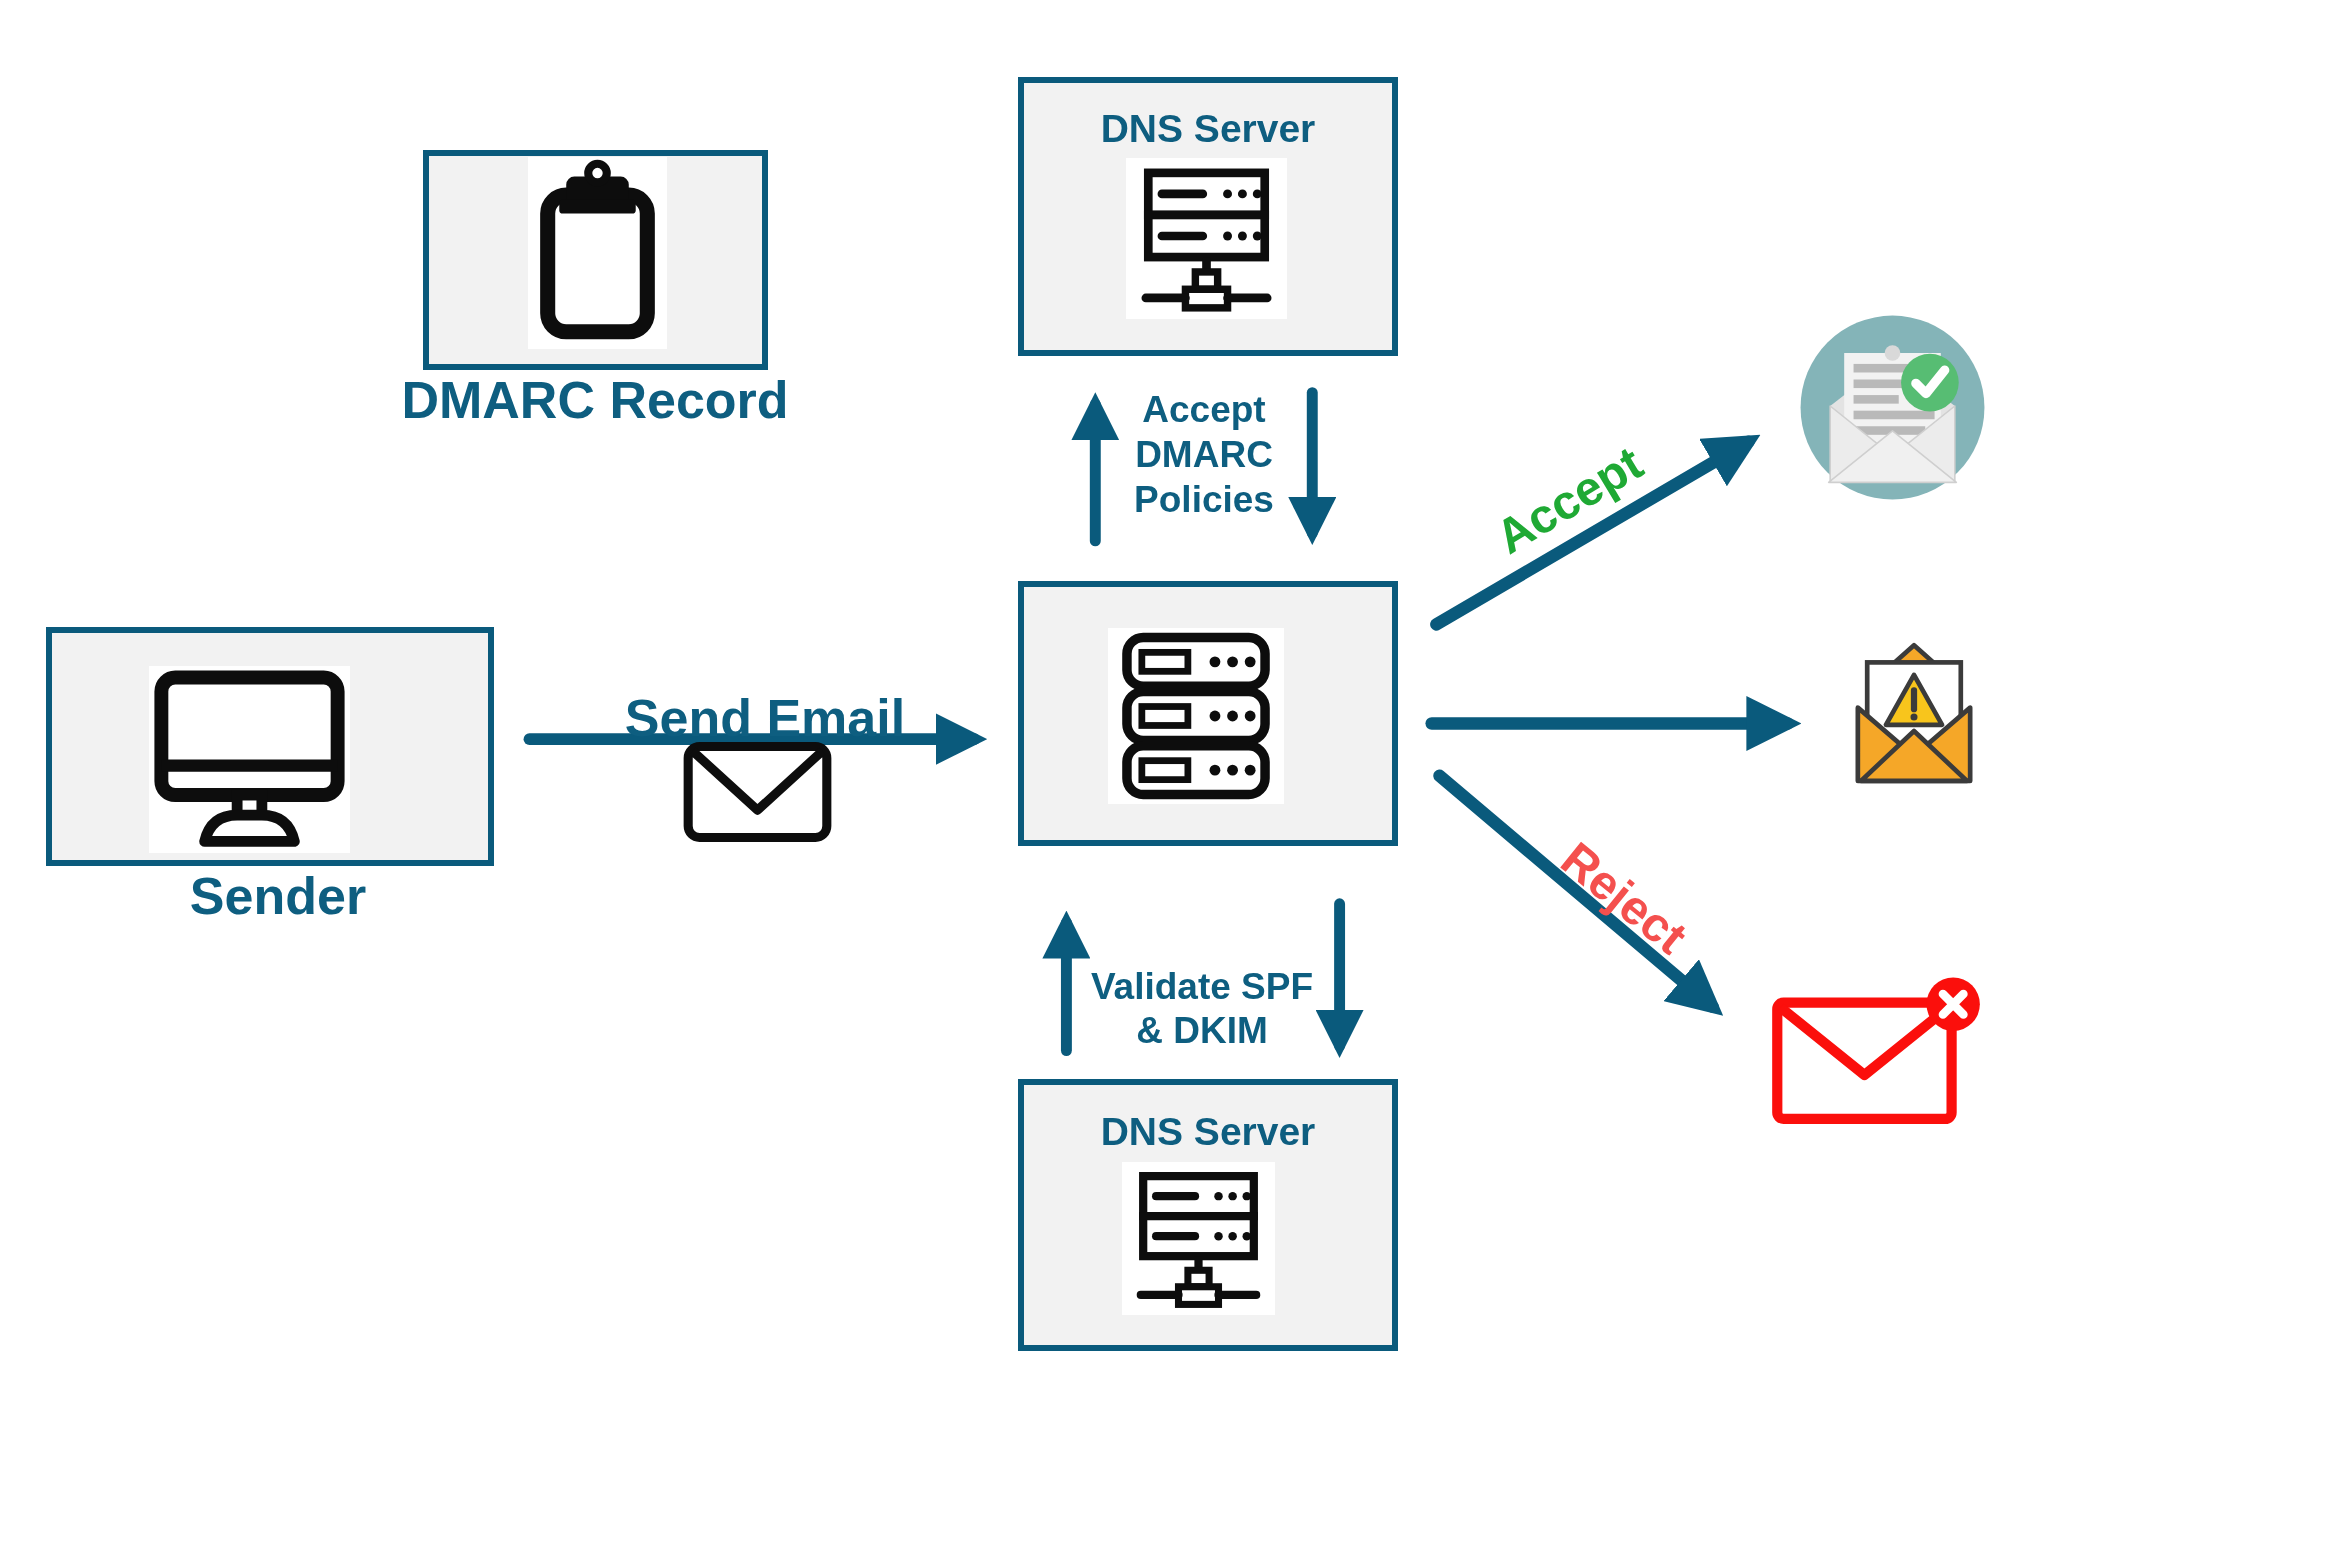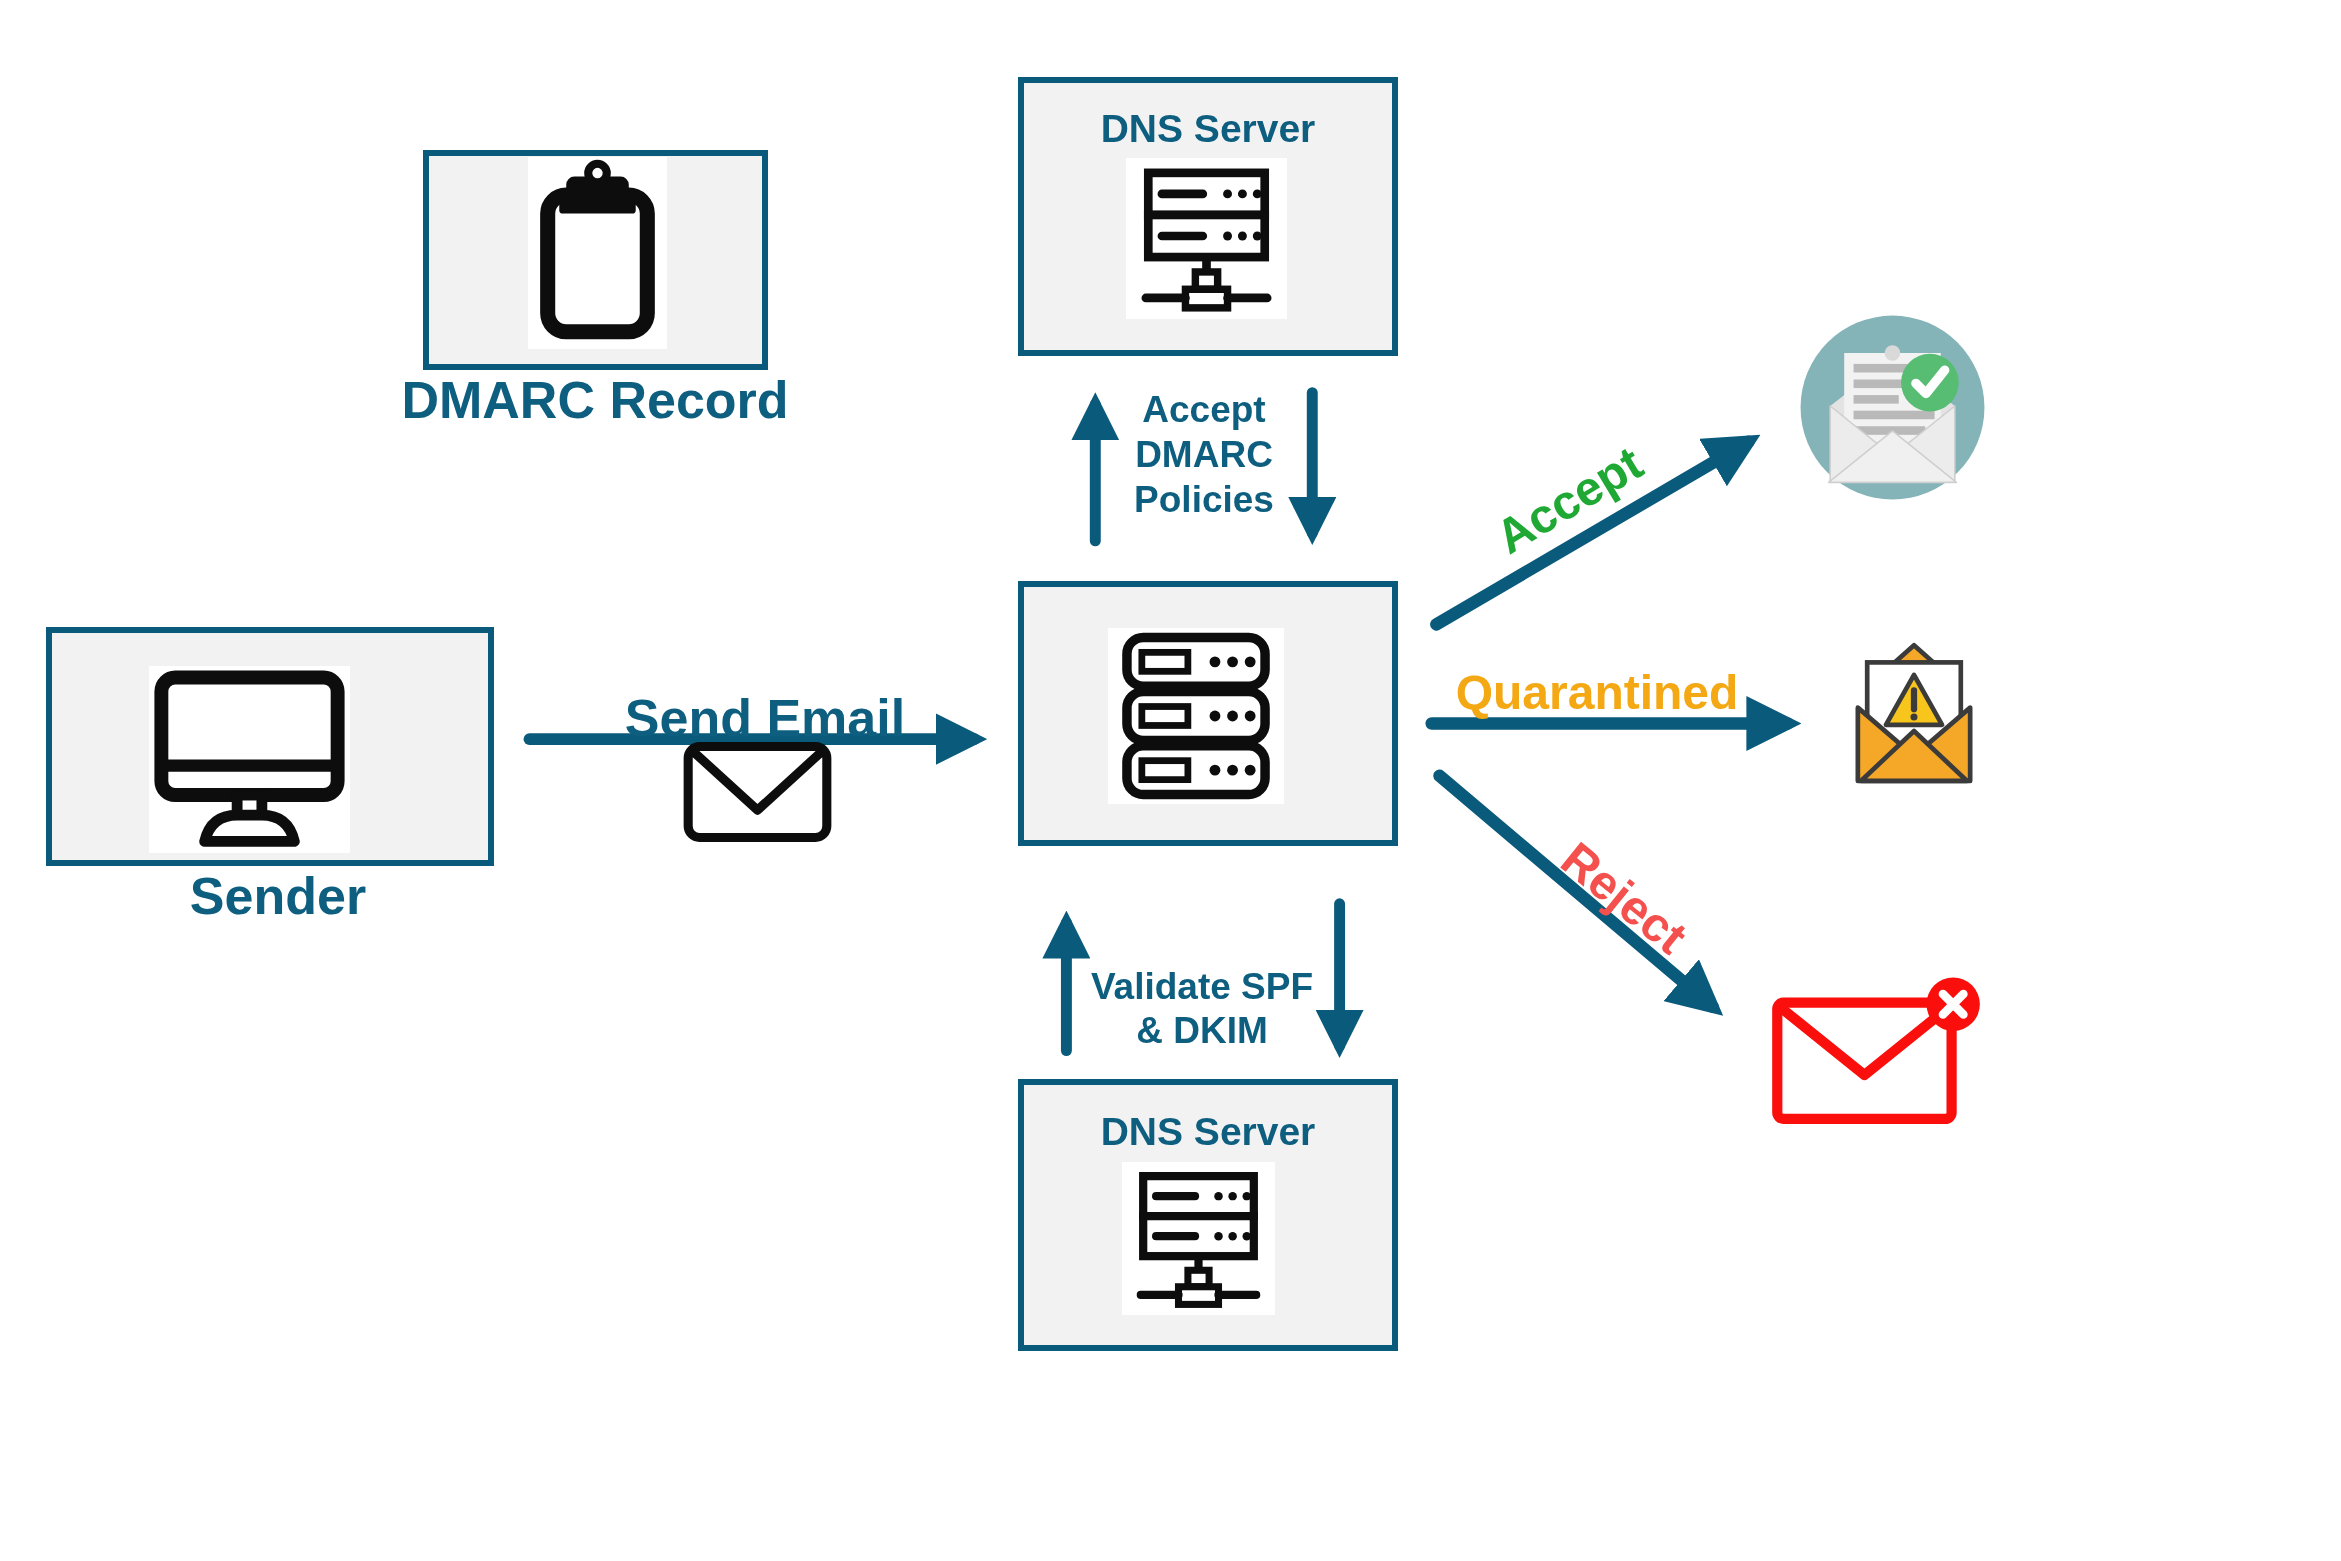--- a/index.html
+++ b/index.html
@@ -169,21 +169,20 @@
         <circle cx="106" cy="63" r="3.6" fill="#0d0d0d"></circle>
       <line x1="65" y1="80" x2="65" y2="94" stroke="#0d0d0d" stroke-width="7"></line>
       <rect x="56" y="92" width="18" height="14" fill="#ffffff" stroke="#0d0d0d" stroke-width="6"></rect>
       <rect x="48" y="106" width="34" height="15" fill="#ffffff" stroke="#0d0d0d" stroke-width="6"></rect>
       <line x1="16" y1="113" x2="48" y2="113" stroke="#0d0d0d" stroke-width="7" stroke-linecap="round"></line>
       <line x1="82" y1="113" x2="114" y2="113" stroke="#0d0d0d" stroke-width="7" stroke-linecap="round"></line>
     </svg>
   </div>
 
   <div class="lbl lbl-62 lbl-accept" style="left:1569px;top:500px;">Accept</div>
-  <div class="lbl lbl-62 lbl-quarantined" style="left:1597px;top:692px;">Quarantined</div>
   <div class="lbl lbl-62 lbl-reject" style="left:1624px;top:898px;">Reject</div>
 
   <div class="outcome-icon" style="left:1799px;top:314px;width:187px;height:191px;">
     <svg viewBox="0 0 240 245" width="100%" height="100%" preserveAspectRatio="xMidYMid meet">
       <circle cx="120" cy="120" r="118" fill="#84b4b8"></circle>
       <path d="M40,118 L120,56 L200,118 L200,212 L40,212 Z" fill="#e3e3e3"></path>
       <rect x="58" y="50" width="124" height="118" fill="#f2f2f2"></rect>
       <circle cx="120" cy="50" r="10" fill="#d9d9d9"></circle>
       <rect x="70" y="64" width="88" height="11" fill="#b9b9b9"></rect>
       <rect x="70" y="84" width="100" height="11" fill="#b9b9b9"></rect>

